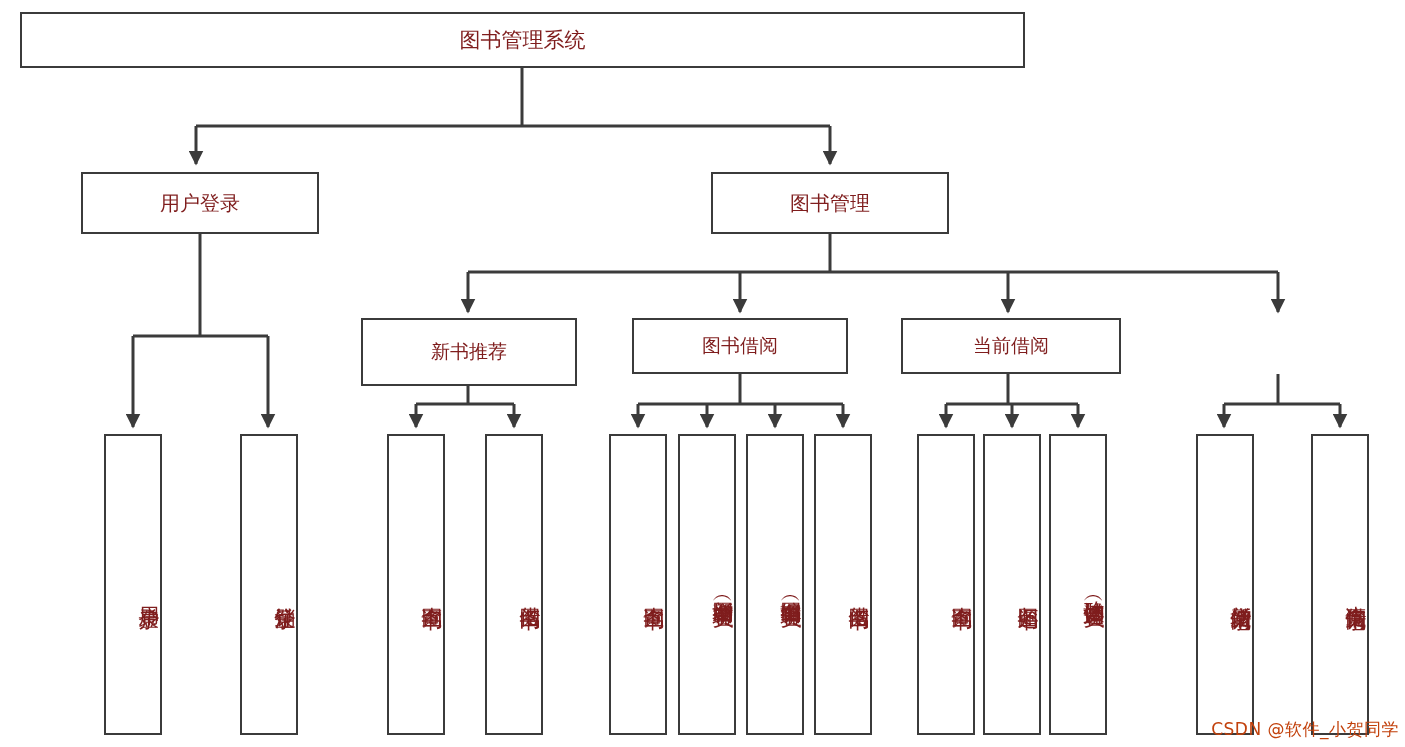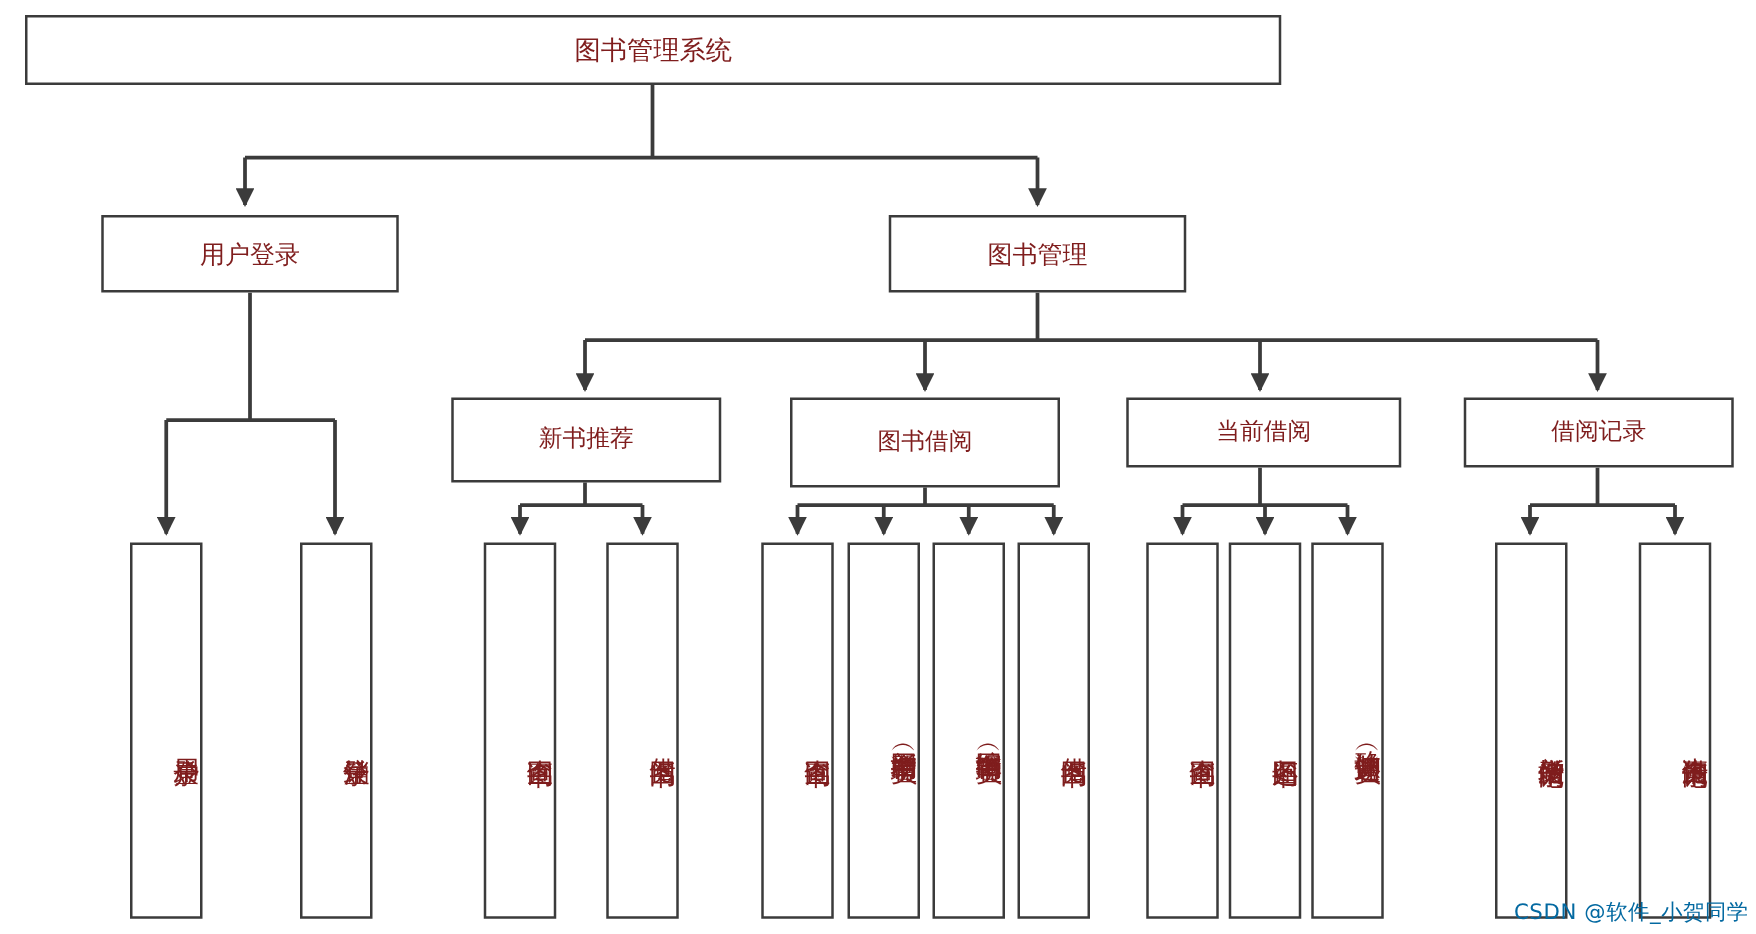--- a/index.html
+++ b/index.html
@@ -57,21 +57,21 @@
     line-height: 1.05;
   }
   .node.leaf.tall {
     padding-top: 8px;
   }
   .watermark {
     position: absolute;
     right: 6px;
     bottom: 6px;
     font-size: 17px;
-    color: #0369a1;
+    color: #c2410c;
     letter-spacing: 0.5px;
     white-space: nowrap;
     user-select: none;
     margin-top: 16px;
   }
 </style>
 </head>
 <body>
 
 <div id="canvas">
@@ -133,28 +133,25 @@
   <div class="node level2" style="left:81px; top:172px; width:238px; height:62px;">
     <span>用户登录</span>
   </div>
   <div class="node level2" style="left:711px; top:172px; width:238px; height:62px;">
     <span>图书管理</span>
   </div>
 
   <div class="node level3" style="left:361px; top:318px; width:216px; height:68px;">
     <span>新书推荐</span>
   </div>
-  <div class="node level3" style="left:632px; top:318px; width:216px; height:72px;">
+  <div class="node level3" style="left:632px; top:318px; width:216px; height:56px;">
     <span>图书借阅</span>
   </div>
   <div class="node level3" style="left:901px; top:318px; width:220px; height:56px;">
     <span>当前借阅</span>
-  </div>
-  <div class="node level3" style="left:1171px; top:318px; width:216px; height:56px;">
-    <span>借阅记录</span>
   </div>
 
   <div class="node leaf" style="left:104px; top:434px; width:58px; height:301px;">
     <span>用户登录</span>
   </div>
   <div class="node leaf" style="left:240px; top:434px; width:58px; height:301px;">
     <span>注销登录</span>
   </div>
 
   <div class="node leaf" style="left:387px; top:434px; width:58px; height:301px;">

